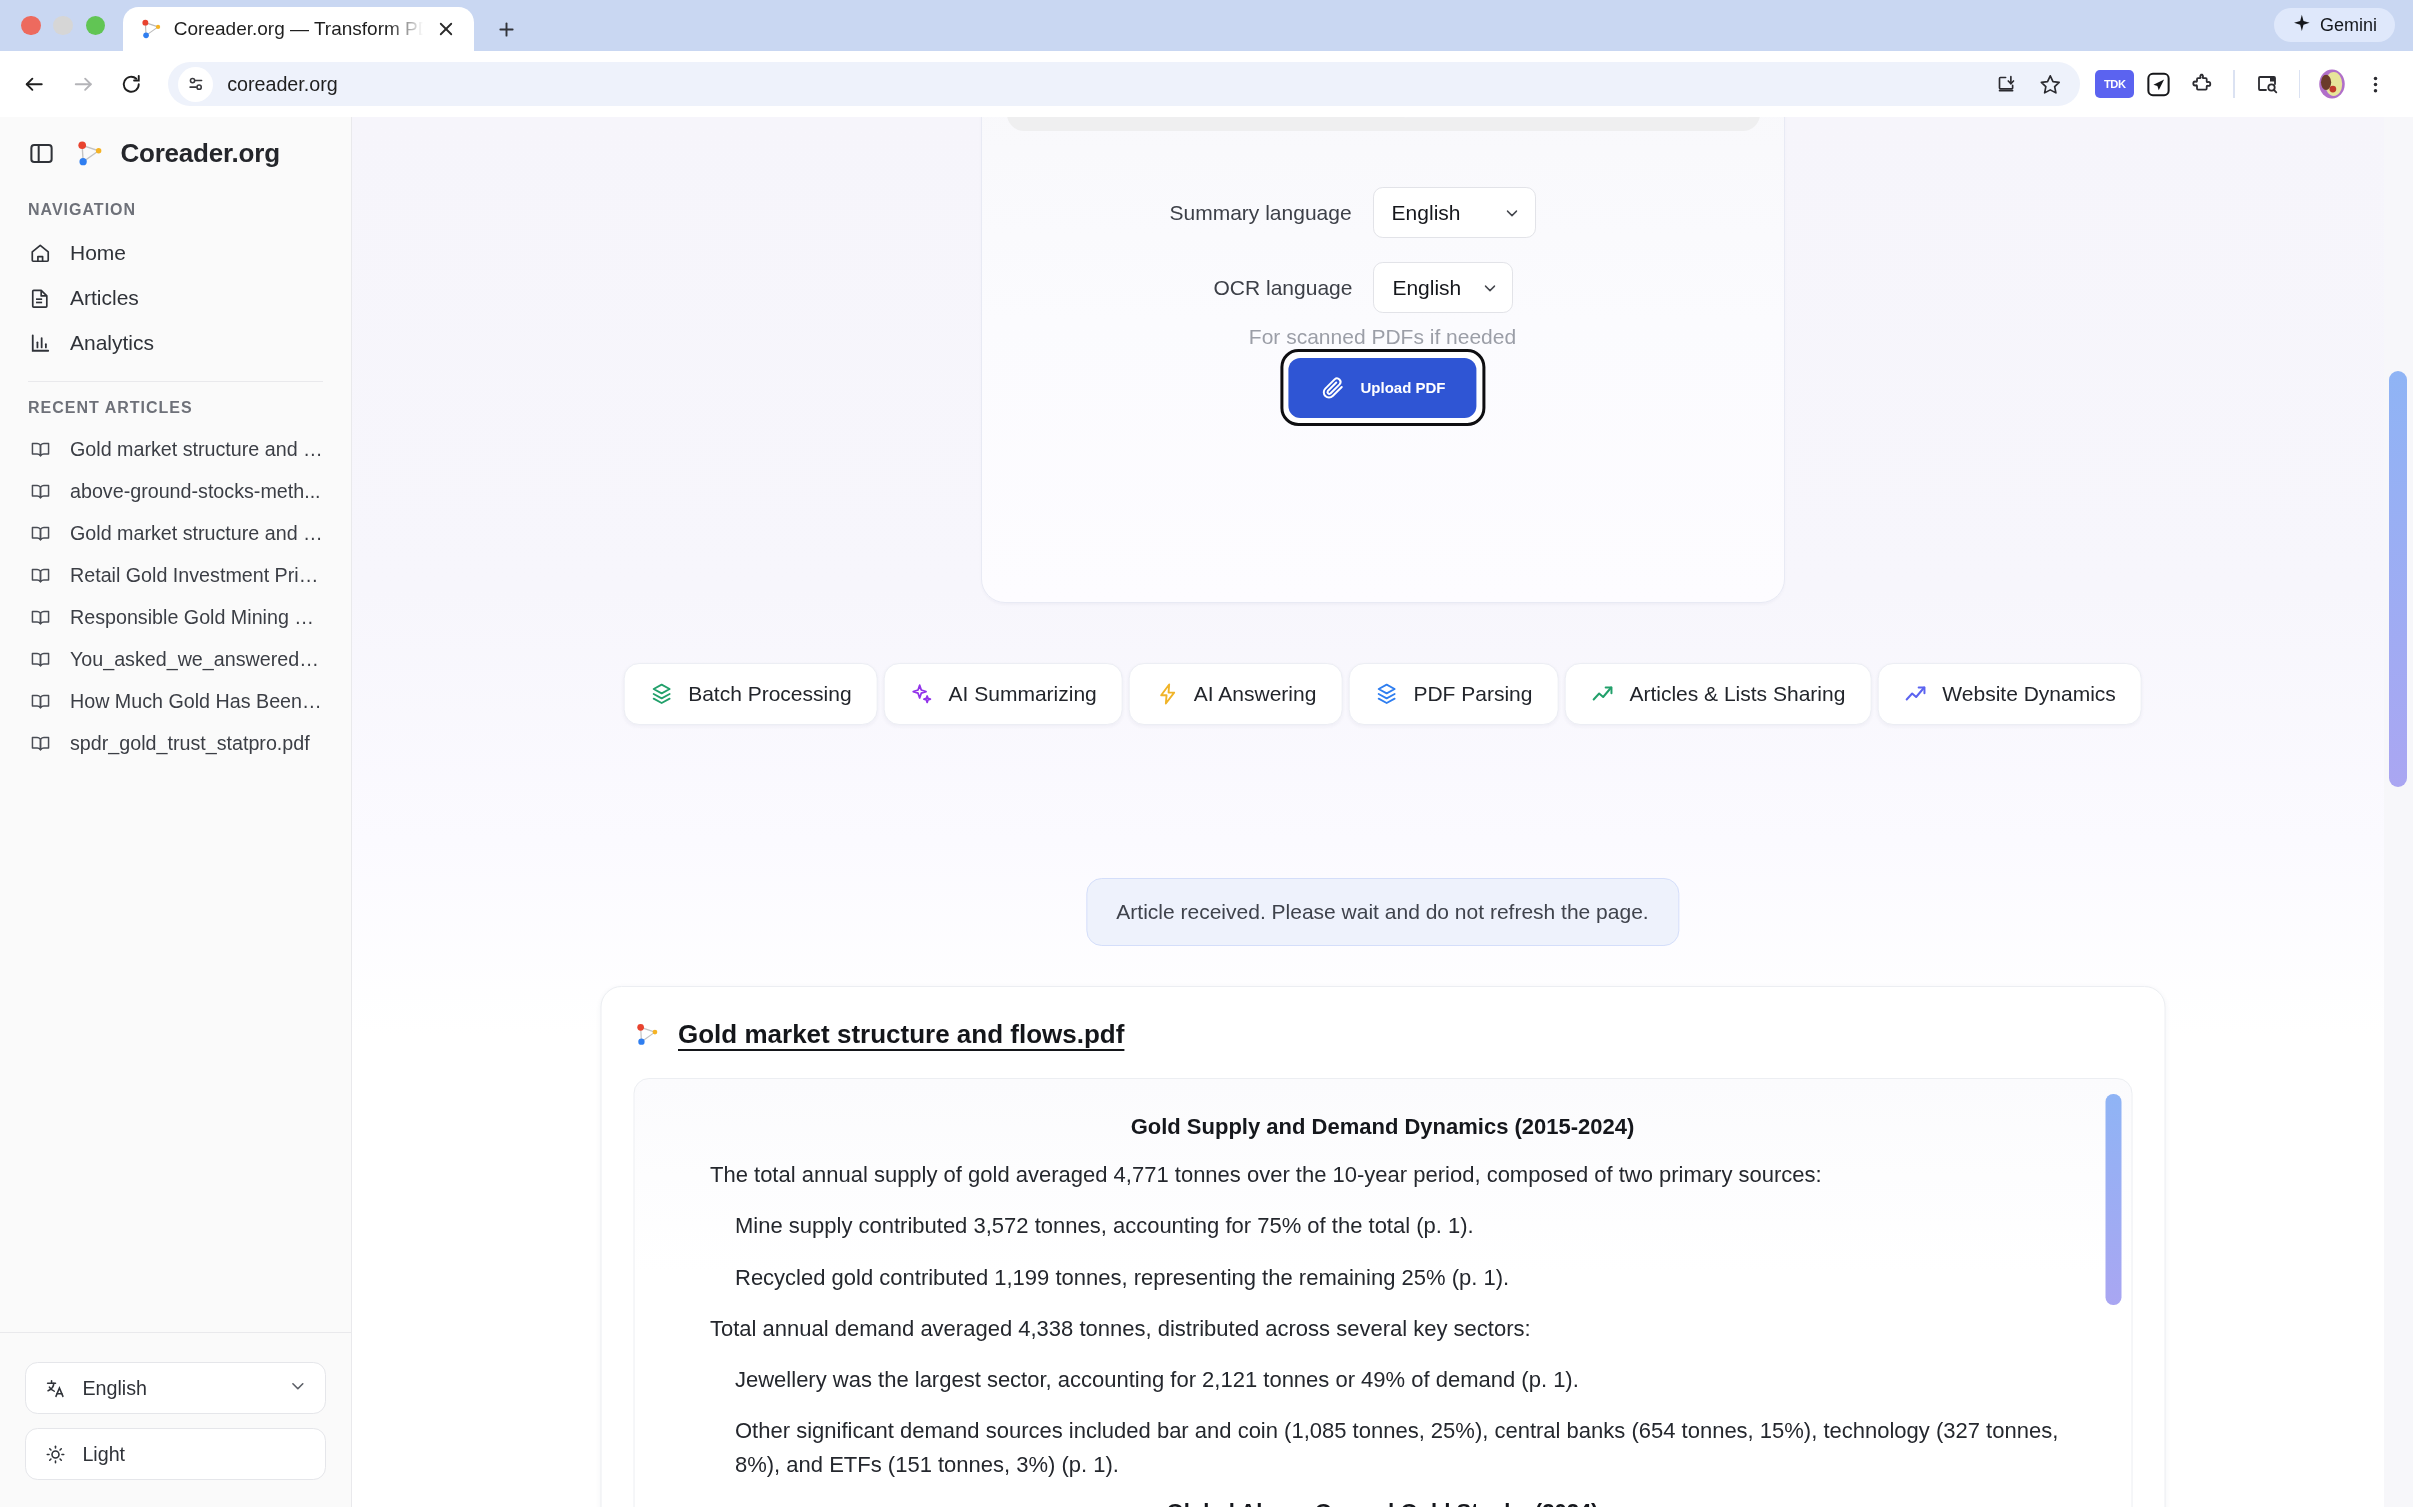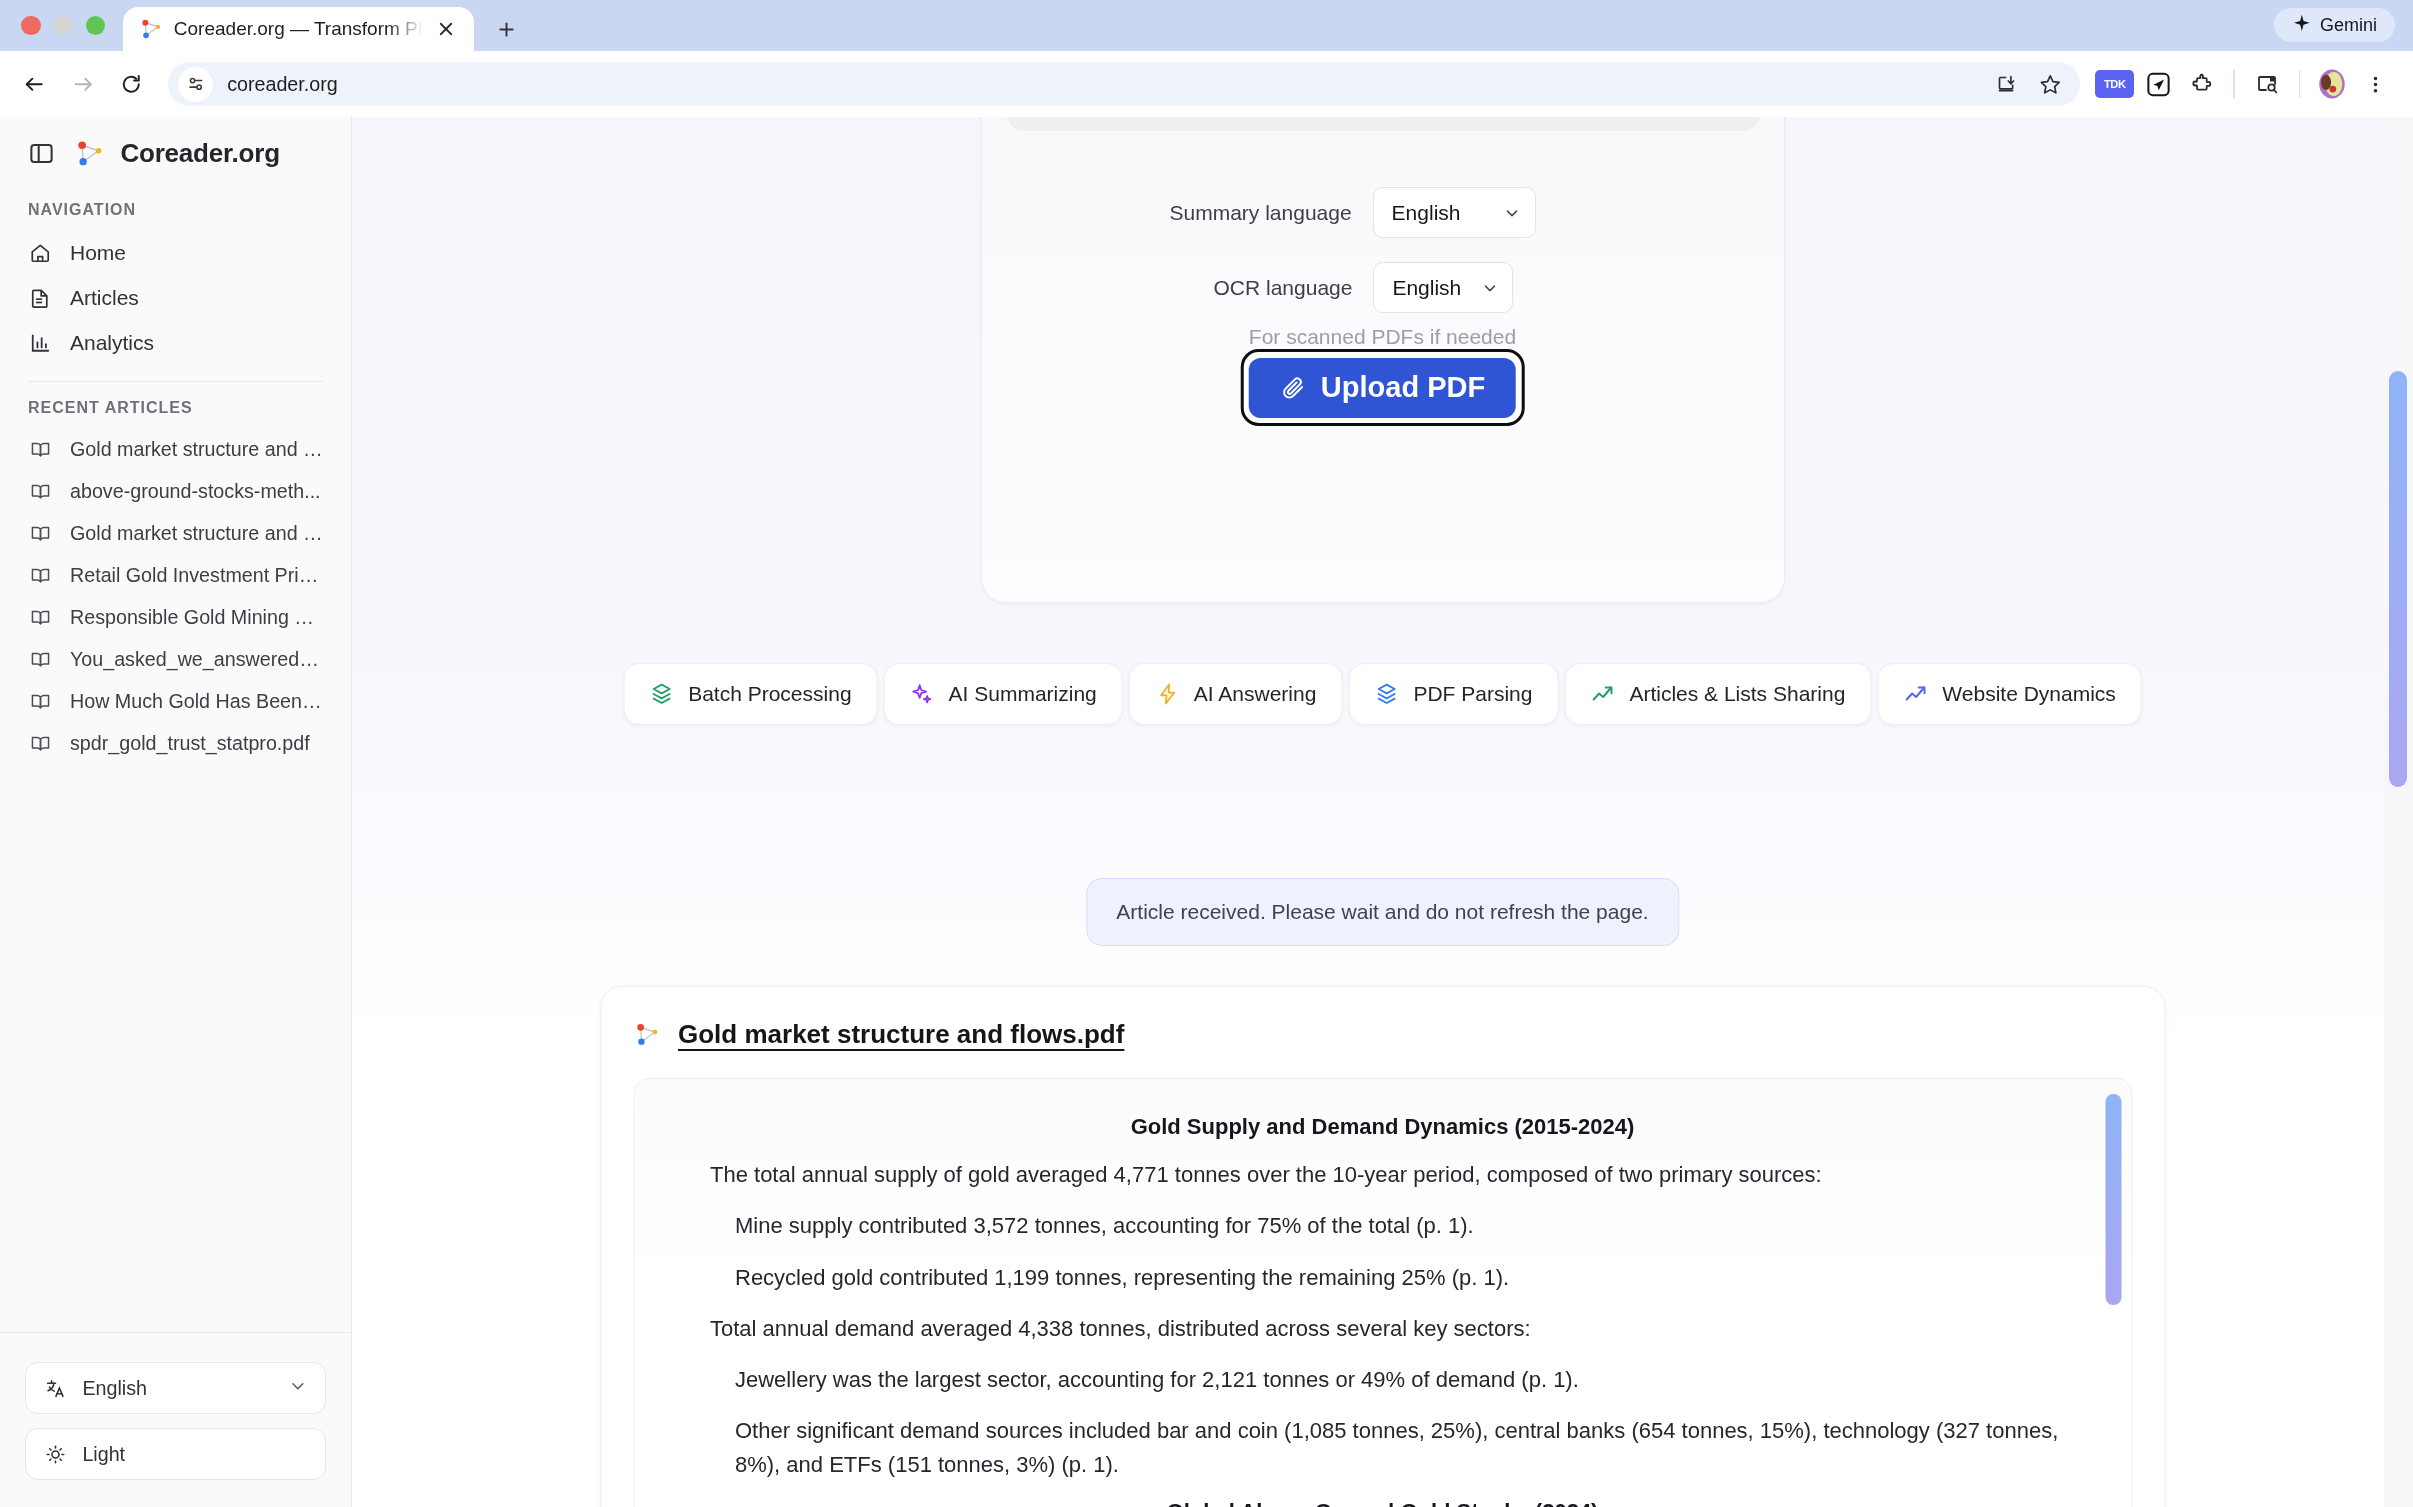--- a/index.html
+++ b/index.html
@@ -143,21 +143,21 @@
   .sel .val { flex: 1; white-space: nowrap; }
   .sel .chev { width: 19.7px; height: 19.7px; flex: 0 0 19.7px; display:flex;align-items:center;justify-content:center; }
 
   .hint { position: absolute; font-size: 21px; color: #9b9ea7; }
 
   .upload-btn-wrap {
     position: absolute; left: 50%; transform: translateX(-50%);
     padding: 5.6px; border: 3.5px solid #0e0e11; border-radius: 18px; background: #fff;
   }
   .upload-btn {
-    background: #2f55d4; color: #fff; font-size: 29px; font-weight: 700;
+    background: #2f55d4; color: #fff; font-size: 15px; font-weight: 700;
     border-radius: 12px; height: 60px; padding: 0 31px; display: flex;
     align-items: center; gap: 14px; white-space: nowrap;
   }
   .upload-btn .clip { width: 27px; height: 27px; flex: 0 0 27px; display:flex;align-items:center;justify-content:center; }
 
   .chips {
     position: absolute; left: 50%; transform: translateX(-50%);
     top: 546px; display: flex; gap: 6px; align-items: center;
   }
   .chip {

